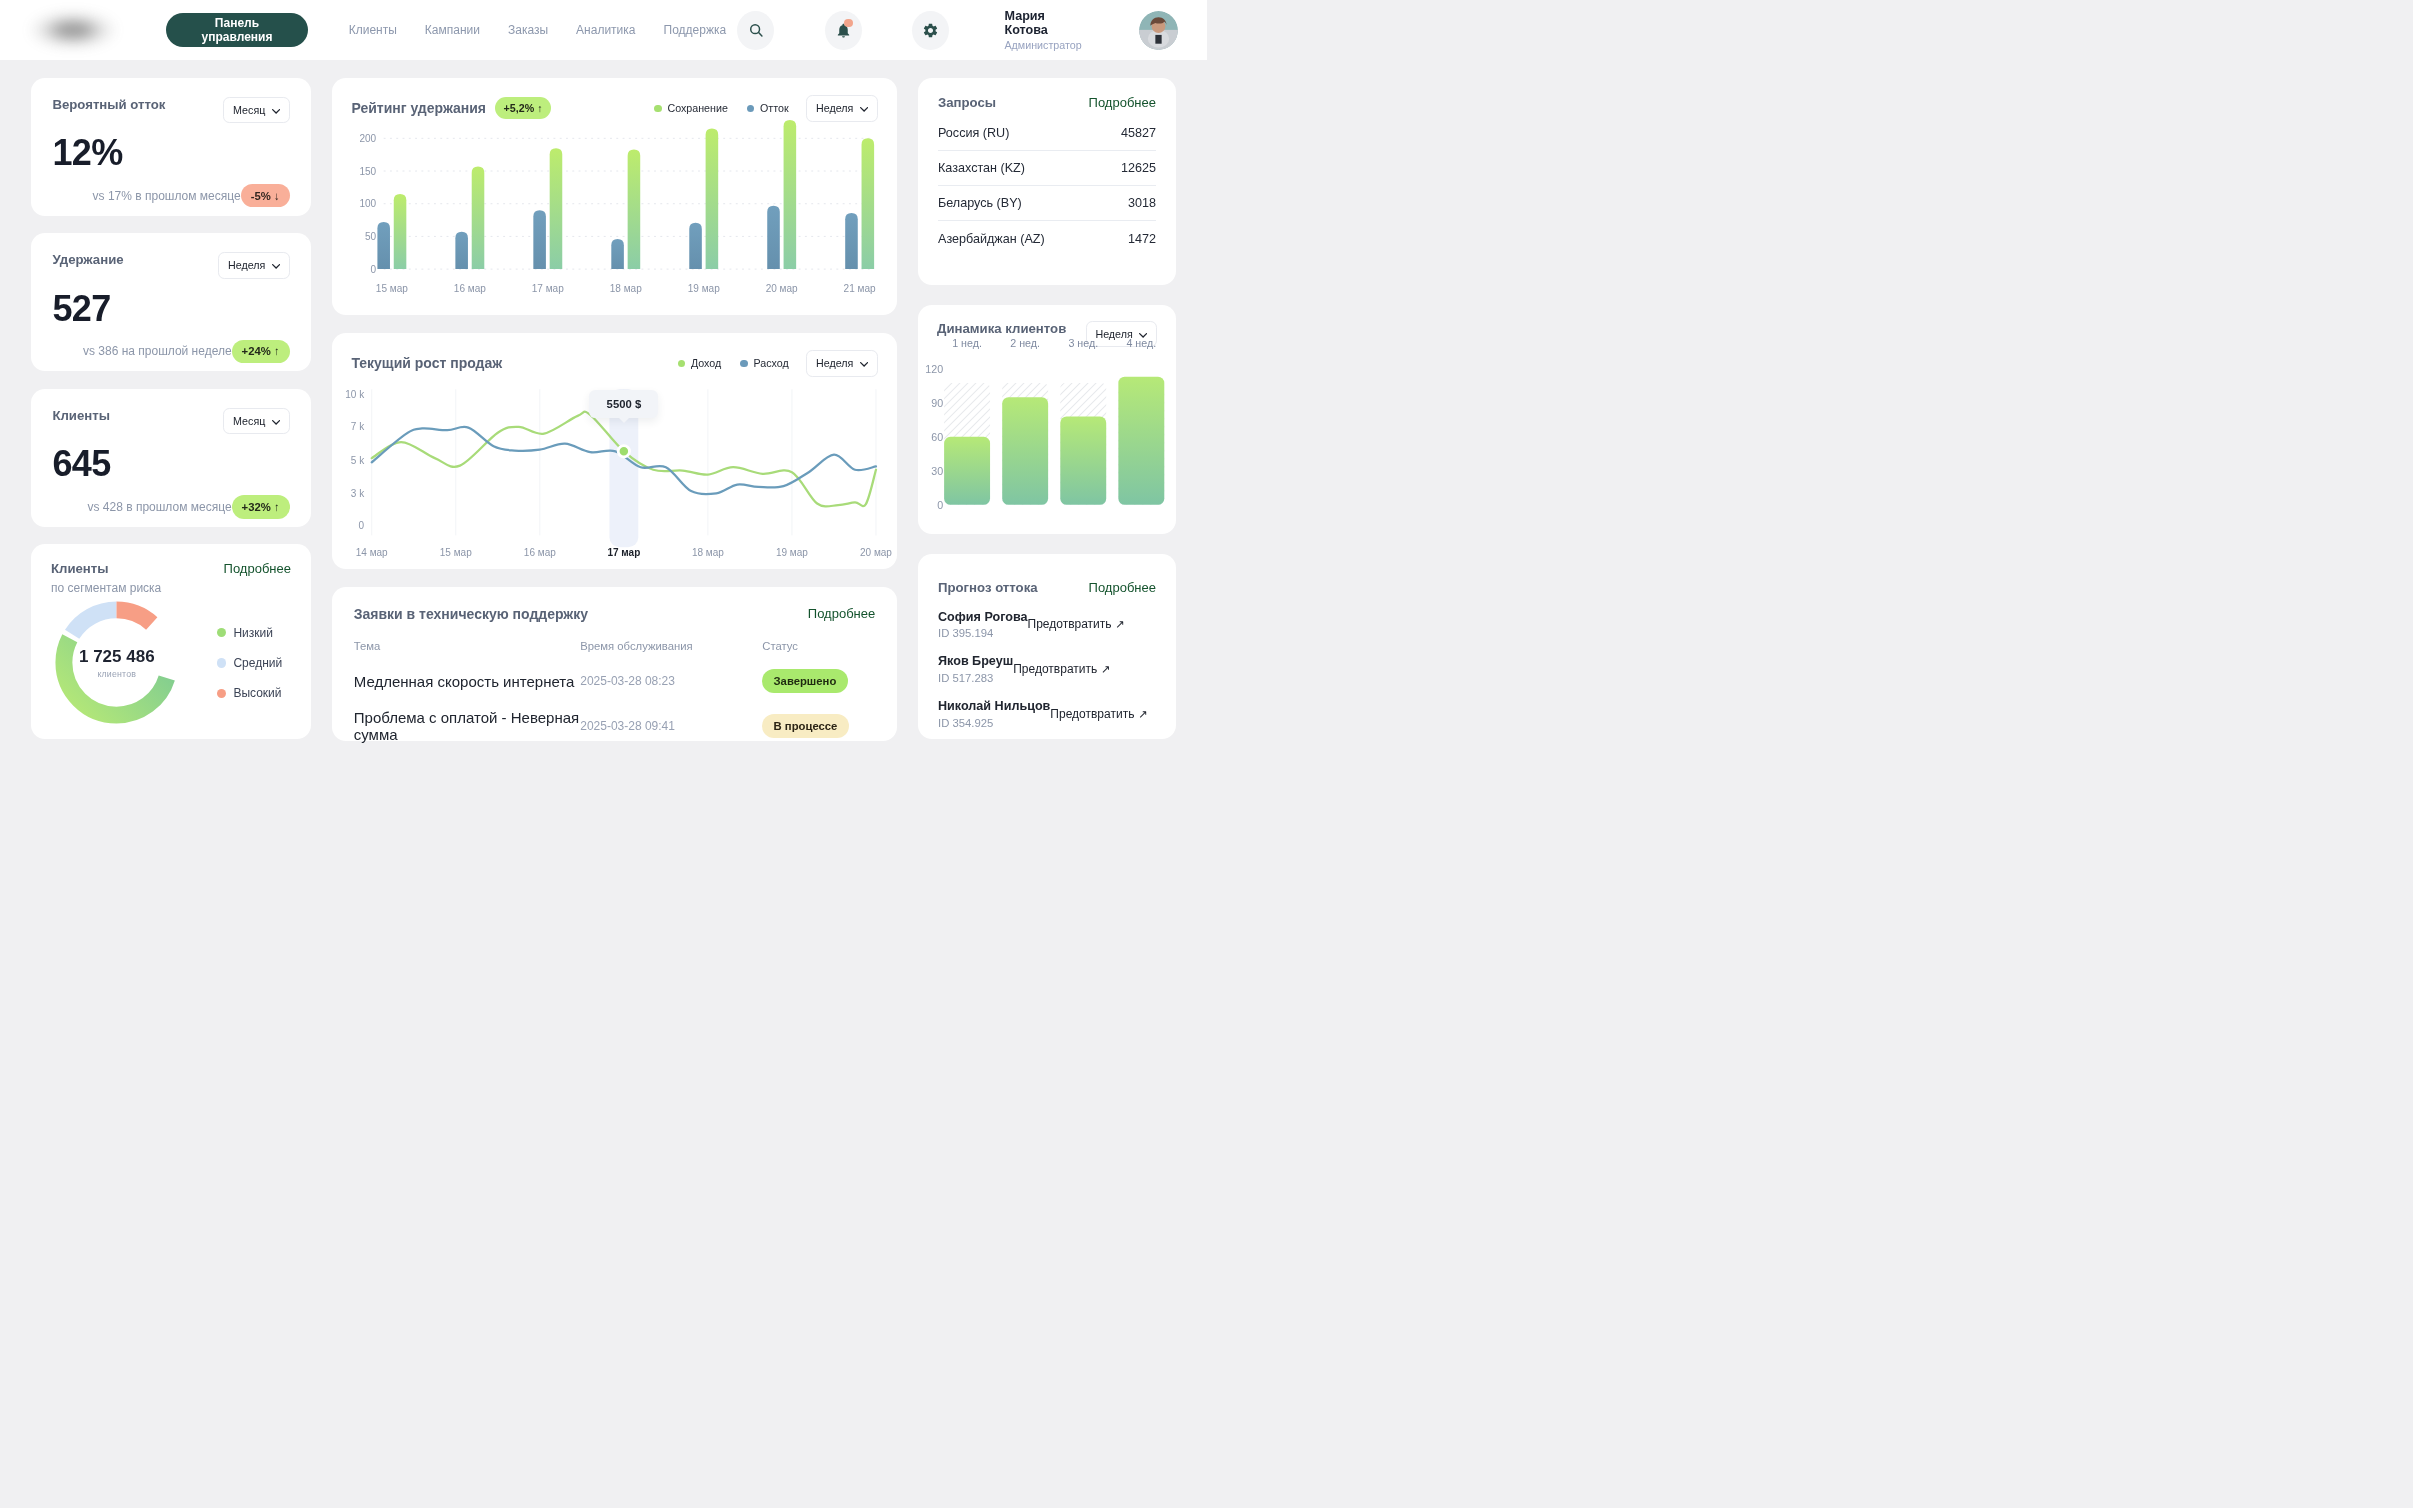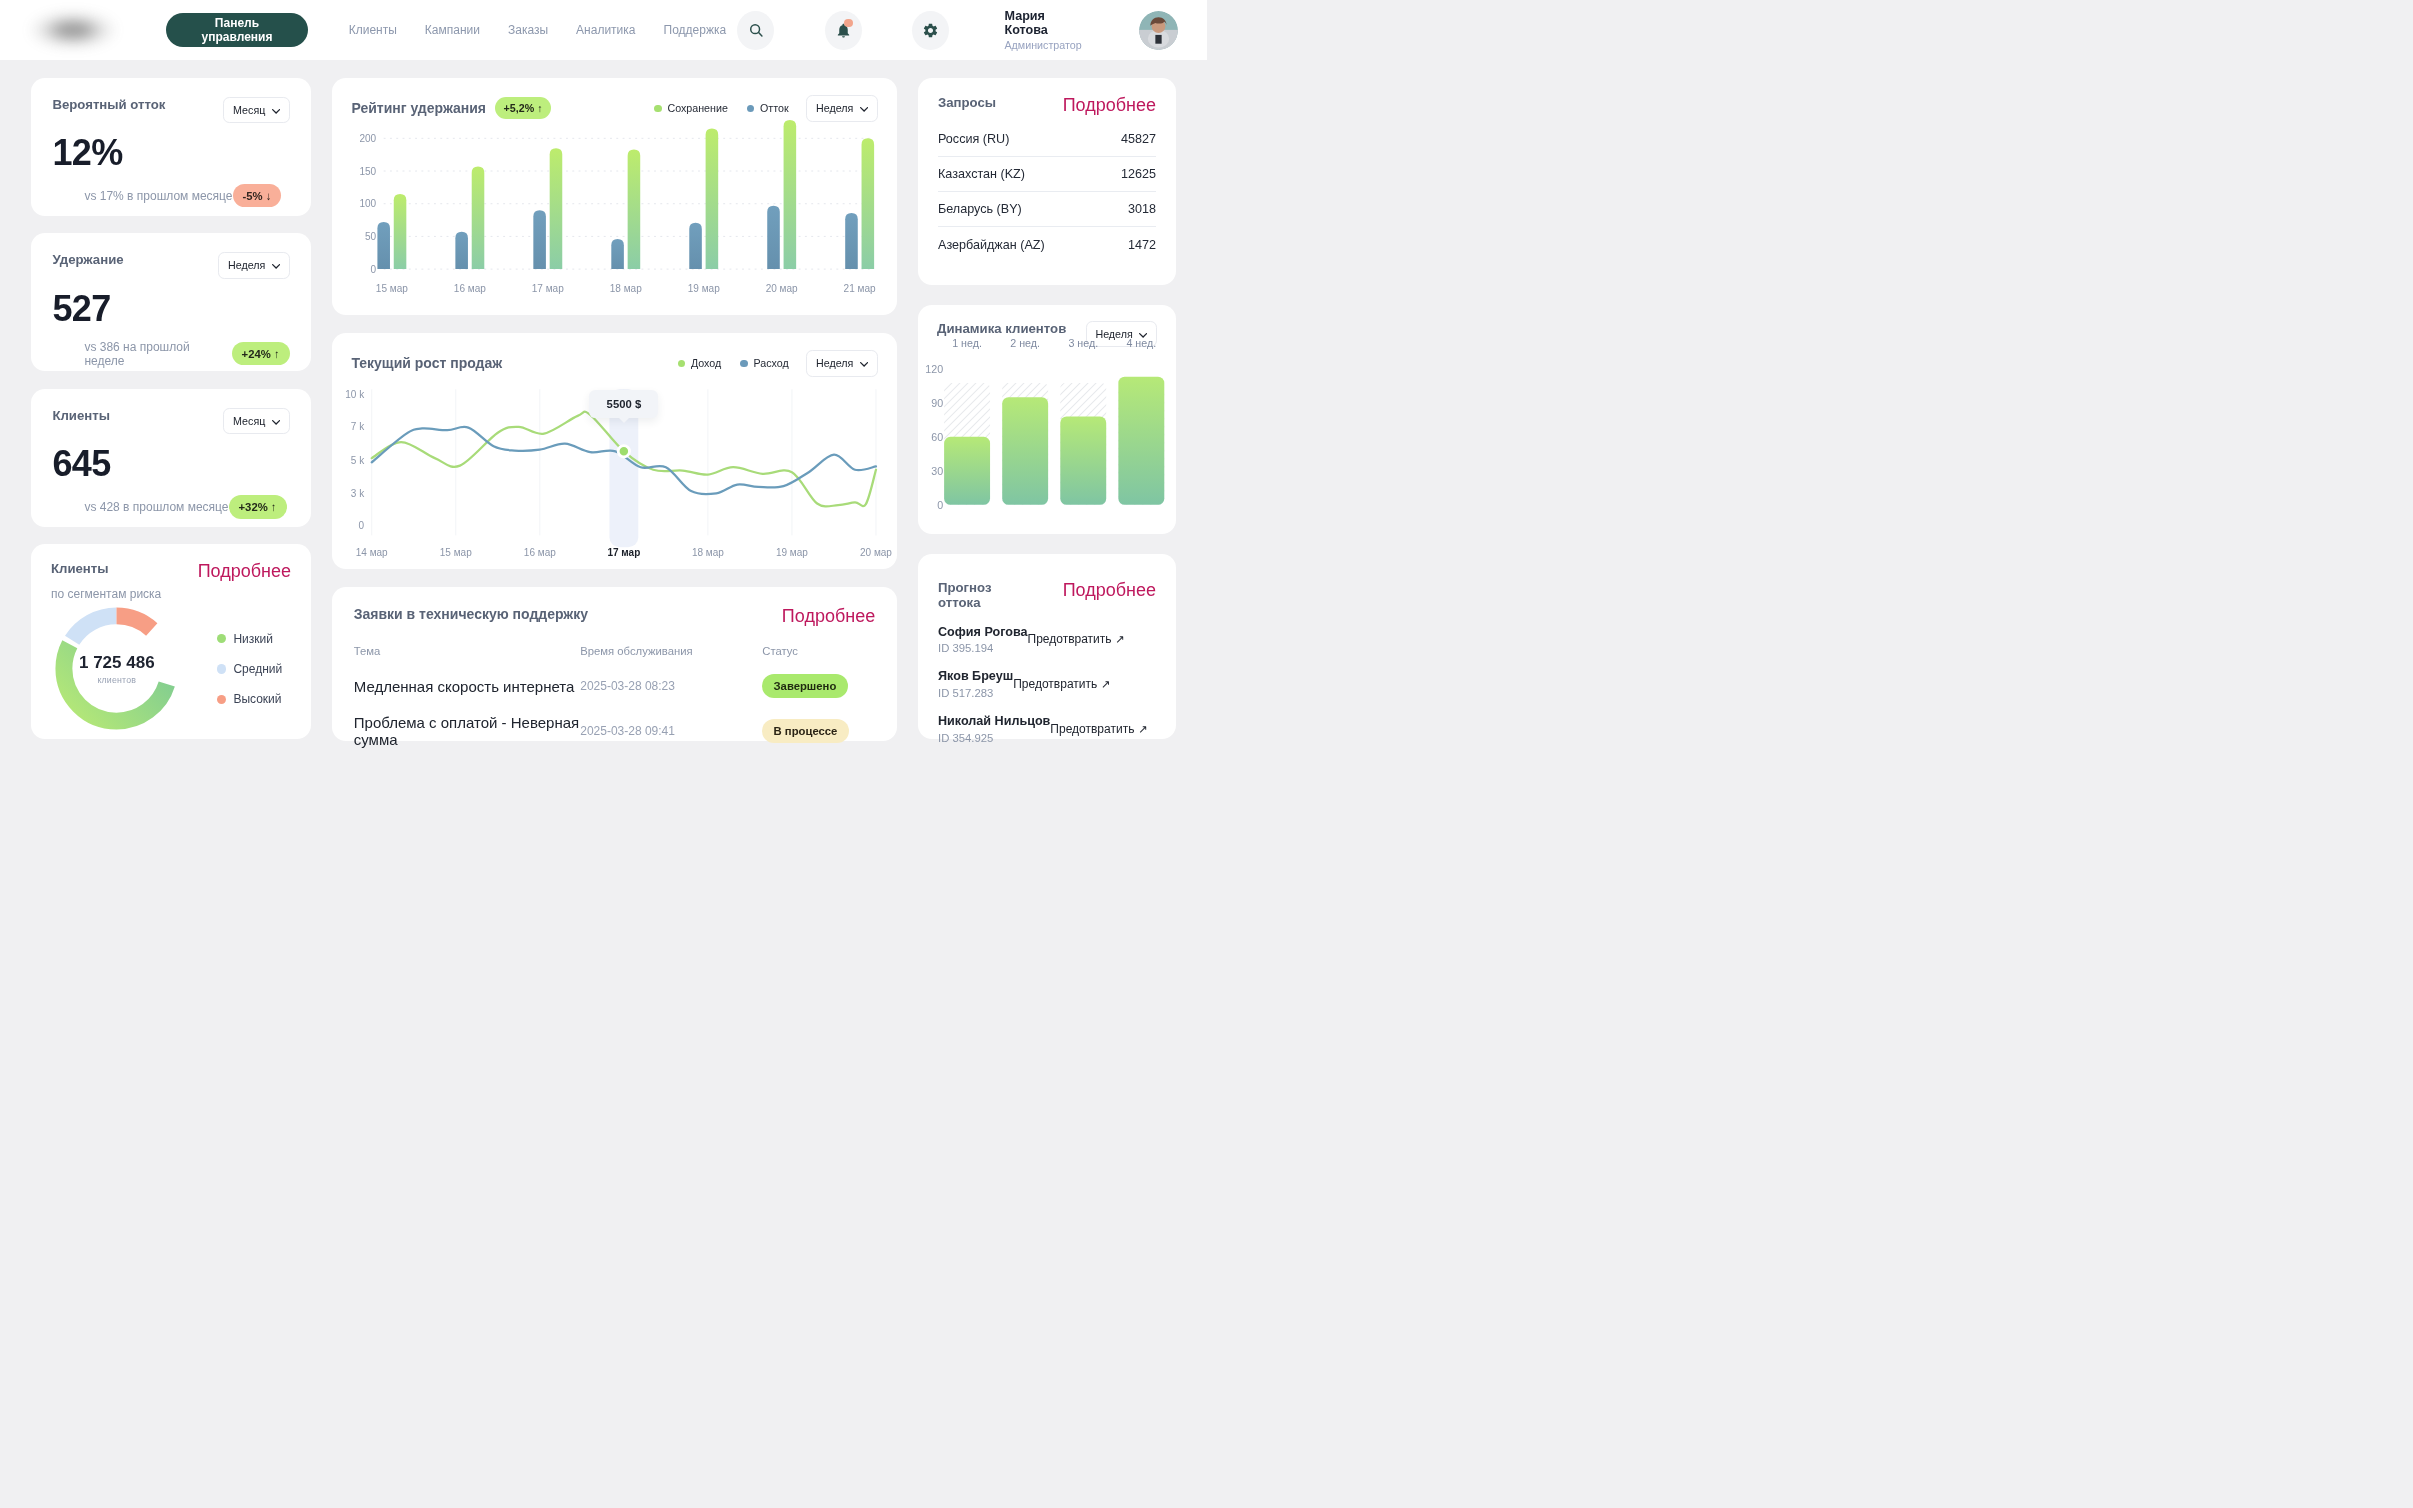--- a/index.html
+++ b/index.html
@@ -32,21 +32,21 @@
   .col-main{flex:1;display:flex;flex-direction:column;gap:18px;min-width:0;}
   .col-right{width:258px;display:flex;flex-direction:column;gap:20px;flex:none;}
   .card{background:var(--card);border-radius:14px;position:relative;}
 
   
   .kpi{height:138px;padding:19px 21.4px;}
   .card-head{display:flex;align-items:flex-start;justify-content:space-between;}
   .card-title{font-size:13.2px;font-weight:700;color:var(--title);}
   .dropdown{display:inline-flex;align-items:center;gap:6.3px;border:0.9px solid var(--border);border-radius:6.3px;padding:6.3px 8.8px;font-size:10.7px;color:var(--dark);background:#fff;cursor:pointer;white-space:nowrap;}
   .kpi-value{font-size:36px;font-weight:700;color:#181d2a;letter-spacing:-0.6px;margin-top:8.8px;}
-  .kpi-foot{display:flex;align-items:center;justify-content:flex-start;margin-top:10px;margin-left:32px;}
+  .kpi-foot{display:flex;align-items:center;justify-content:flex-end;margin-top:10px;}
   .kpi-compare{font-size:12px;color:var(--muted);}
   .badge{border-radius:628px;padding:5.7px 10px;font-size:11.3px;font-weight:600;color:#23291a;white-space:nowrap;}
   .badge.up{background:var(--lime);}
   .badge.down{background:var(--salmon);color:#332620;}
 
   
   .donut-card{height:195px;padding:16.3px 20px;}
   .donut-sub{font-size:12px;color:var(--muted);margin-top:5px;}
   .donut-row{display:flex;align-items:center;margin-top:3.8px;}
   .donut-wrap{position:relative;width:129px;height:129px;margin-left:1.3px;flex:none;}
@@ -66,21 +66,21 @@
   .chart-legend{display:flex;align-items:center;gap:19px;margin-left:auto;margin-right:17.6px;}
   .chart-legend .legend-item{font-size:10.7px;color:#262b36;gap:5.7px;}
   .chart-legend .dot{width:7.5px;height:7.5px;}
   .chart-svg{position:absolute;left:19px;top:35px;}
   .sales-svg{position:absolute;left:0;top:55px;}
   .tooltip{position:absolute;left:257px;top:57px;width:69px;height:28px;background:#f2f4f8;border-radius:6.3px;display:flex;align-items:center;justify-content:center;font-size:11.3px;font-weight:600;color:#20252f;box-shadow:0 3.8px 8.8px rgba(40,50,70,.08);}
   .tooltip::after{content:'';position:absolute;bottom:-5px;left:50%;transform:translateX(-50%);border:5.7px solid transparent;border-top-color:#f2f4f8;border-bottom:none;}
 
   
   .support-card{height:154px;padding:19px 21.4px;}
-  .link{font-size:18px;color:#be185d;cursor:pointer;margin-left:34px;}
+  .link{font-size:13px;color:#14532d;cursor:pointer;margin-left:34px;}
   .support-grid{display:grid;grid-template-columns:1fr 182px 113px;align-items:center;margin-top:15px;row-gap:0;}
   .support-grid .hdr{font-size:11.3px;color:var(--muted);padding:3.8px 0 8.8px;}
   .support-grid .cell{padding:8.2px 0;}
   .topic{font-size:15px;color:#20252f;}
   .time{font-size:12px;color:#98a1b3;}
   .status{display:inline-block;border-radius:628px;padding:5.7px 11.3px;font-size:11.3px;font-weight:600;}
   .status.done{background:#a9e96d;color:#1f2a10;}
   .status.progress{background:#f8ecc3;color:#2b2415;}
 
   

